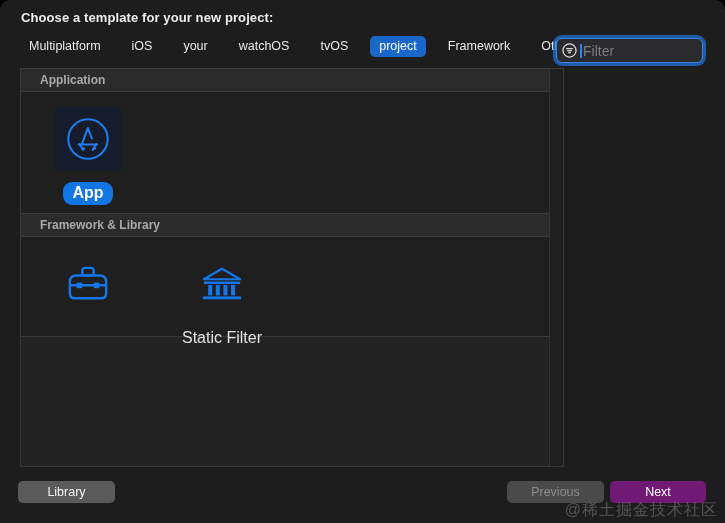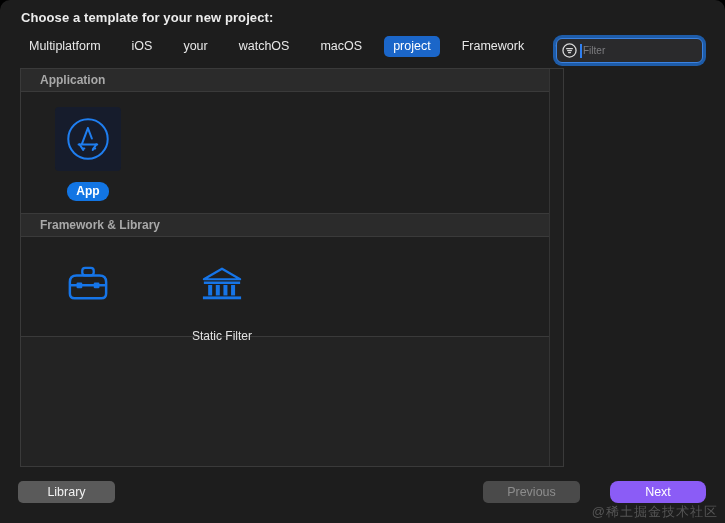--- a/index.html
+++ b/index.html
@@ -89,21 +89,21 @@
     flex: 0 0 auto;
   }
   #filter-caret {
     width: 2px;
     height: 14px;
     background: #2f7ff0;
     margin-left: 3px;
     flex: 0 0 auto;
   }
   #filter-placeholder {
-    font-size: 10px;
+    font-size: 14px;
     color: #7d7d80;
     margin-left: 1px;
   }
 
   
   #content {
     position: absolute;
     left: 20px;
     top: 68px;
     width: 544px;
@@ -150,21 +150,21 @@
     display: flex;
     align-items: center;
     justify-content: center;
     border-radius: 4px;
   }
   .tile.selected .tile-iconbox {
     background: #161c2c;
   }
   .tile-label {
     margin-top: 11px;
-    font-size: 12px;
+    font-size: 16px;
     color: #e2e2e2;
     padding: 2px 9px 3px 9px;
     border-radius: 9px;
     white-space: nowrap;
   }
   .tile.selected .tile-label {
     background: #1275e4;
     color: #ffffff;
     font-weight: bold;
   }
@@ -202,59 +202,58 @@
     box-sizing: border-box;
   }
   #btn-cancel {
     left: 18px;
     top: 481px;
     width: 97px;
     background: #5a5a5a;
     color: #f2f2f2;
   }
   #btn-previous {
-    left: 483px;
+    left: 507px;
     top: 481px;
     width: 97px;
     background: #4a4a4a;
     color: #8d8d8d;
   }
   #btn-next {
     left: 610px;
     top: 481px;
     width: 96px;
-    background: #8b5cf6;
+    background: #701a75;
     color: #ffffff;
-    border-radius: 8px;
   }
 
   #watermark {
     position: absolute;
     right: 7px;
     bottom: 2px;
-    font-size: 13px;
+    font-size: 16px;
     color: rgba(150,150,150,0.45);
     letter-spacing: 1px;
     white-space: nowrap;
   }
 </style>
 </head>
 <body>
 
 <div id="window">
 
   <div id="title">Choose a template for your new project:</div>
 
   <div id="tabbar">
     <div id="tabs">
       <div class="tab">Multiplatform</div>
       <div class="tab">iOS</div>
       <div class="tab">your</div>
       <div class="tab">watchOS</div>
-      <div class="tab">macOS</div>
+      <div class="tab">tvOS</div>
       <div class="tab selected">project</div>
       <div class="tab">Framework</div>
       <div class="tab">Other</div>
     </div>
 
     <div id="filter-wrap">
       <span id="filter-icon">
         <svg width="15" height="15" viewBox="0 0 16 16">
           <circle cx="8" cy="8" r="7" fill="none" stroke="#d8d8d8" stroke-width="1.4"></circle>
           <rect x="4.3" y="5.3" width="7.4" height="1.3" rx="0.6" fill="#d8d8d8"></rect>

